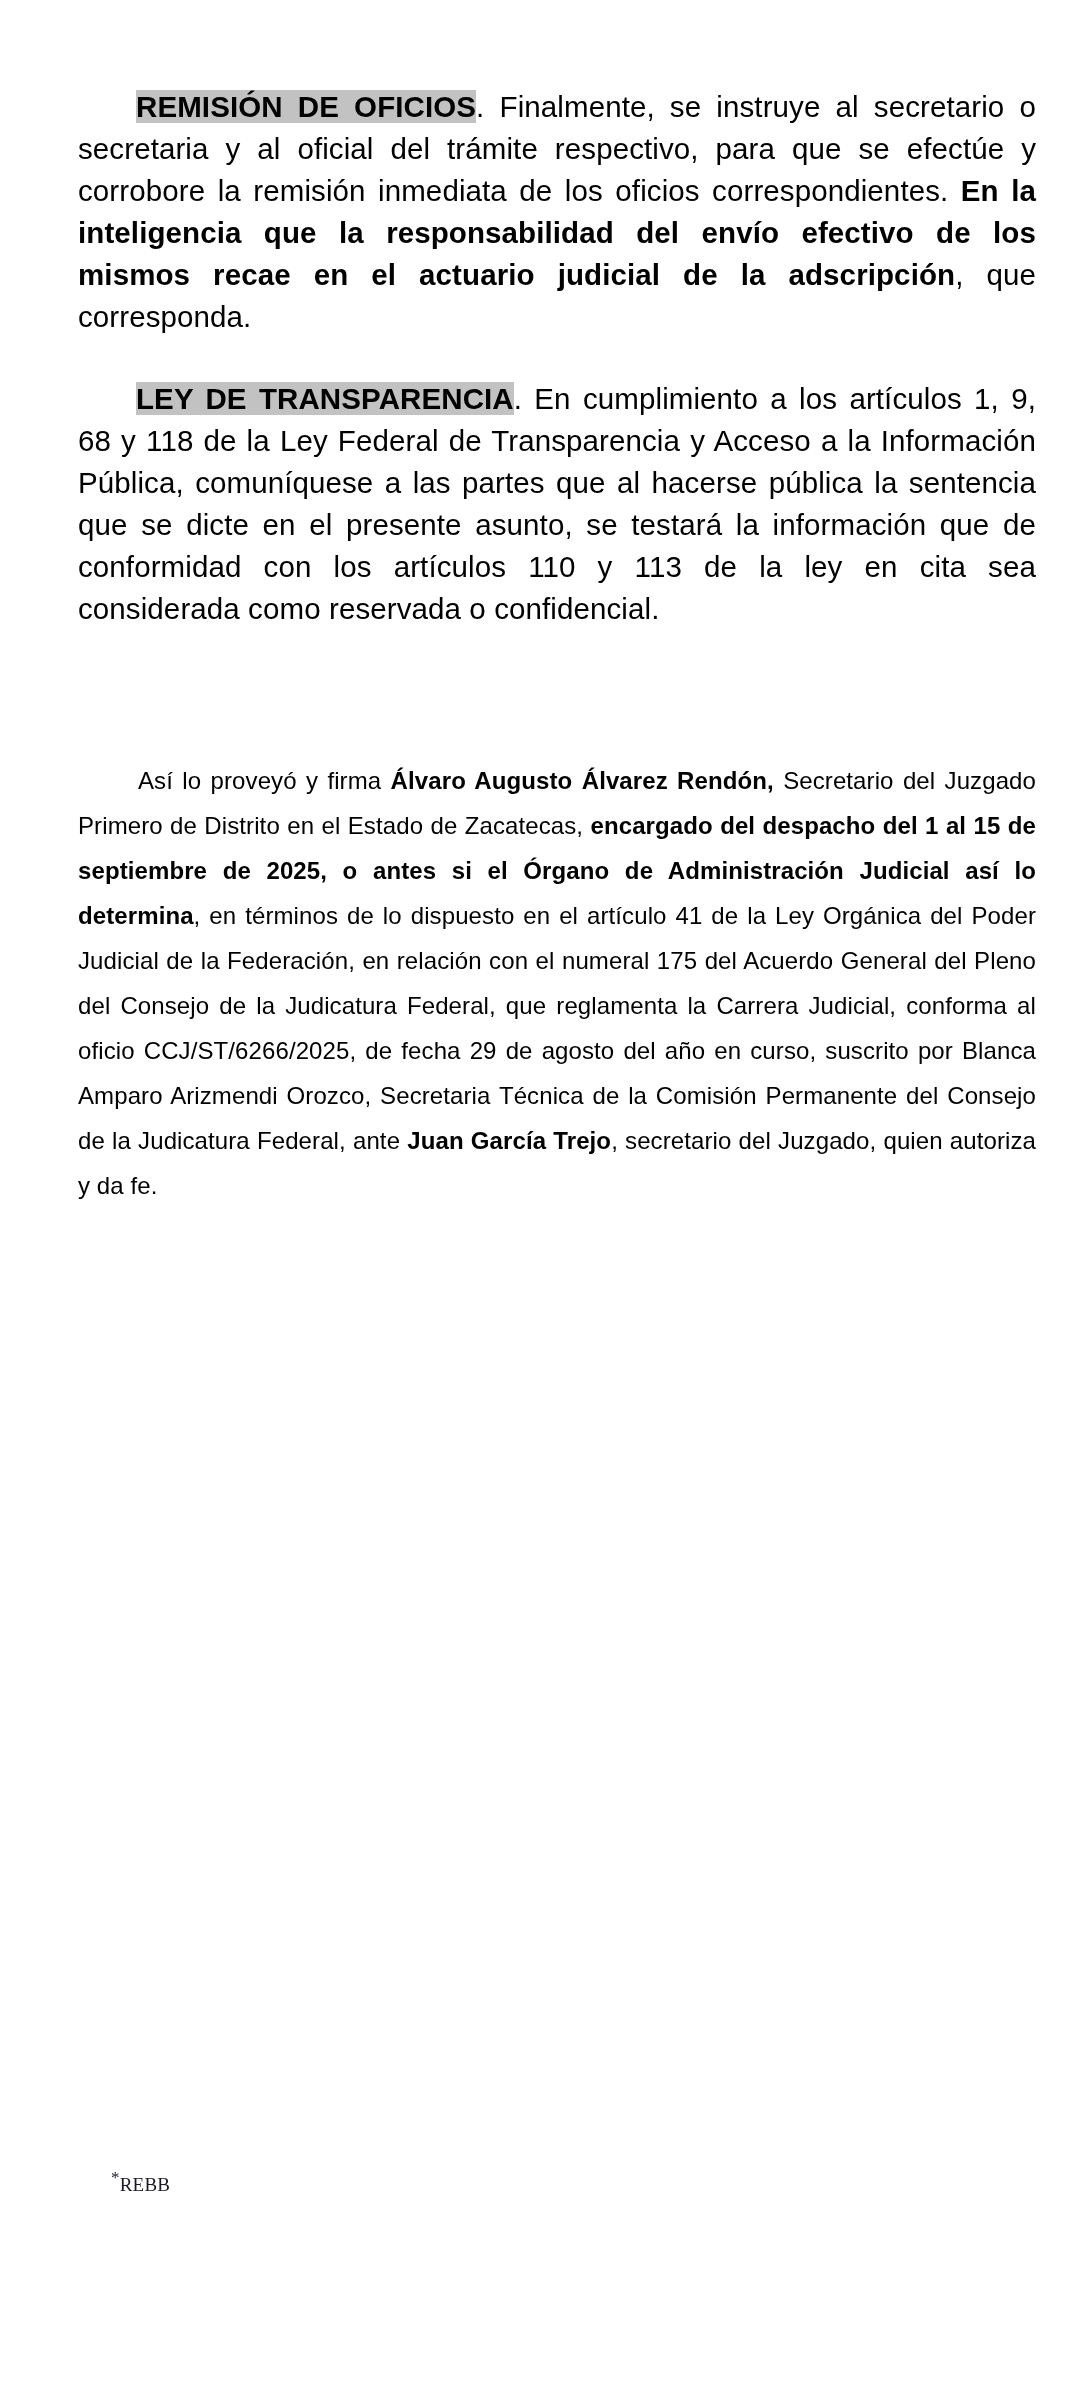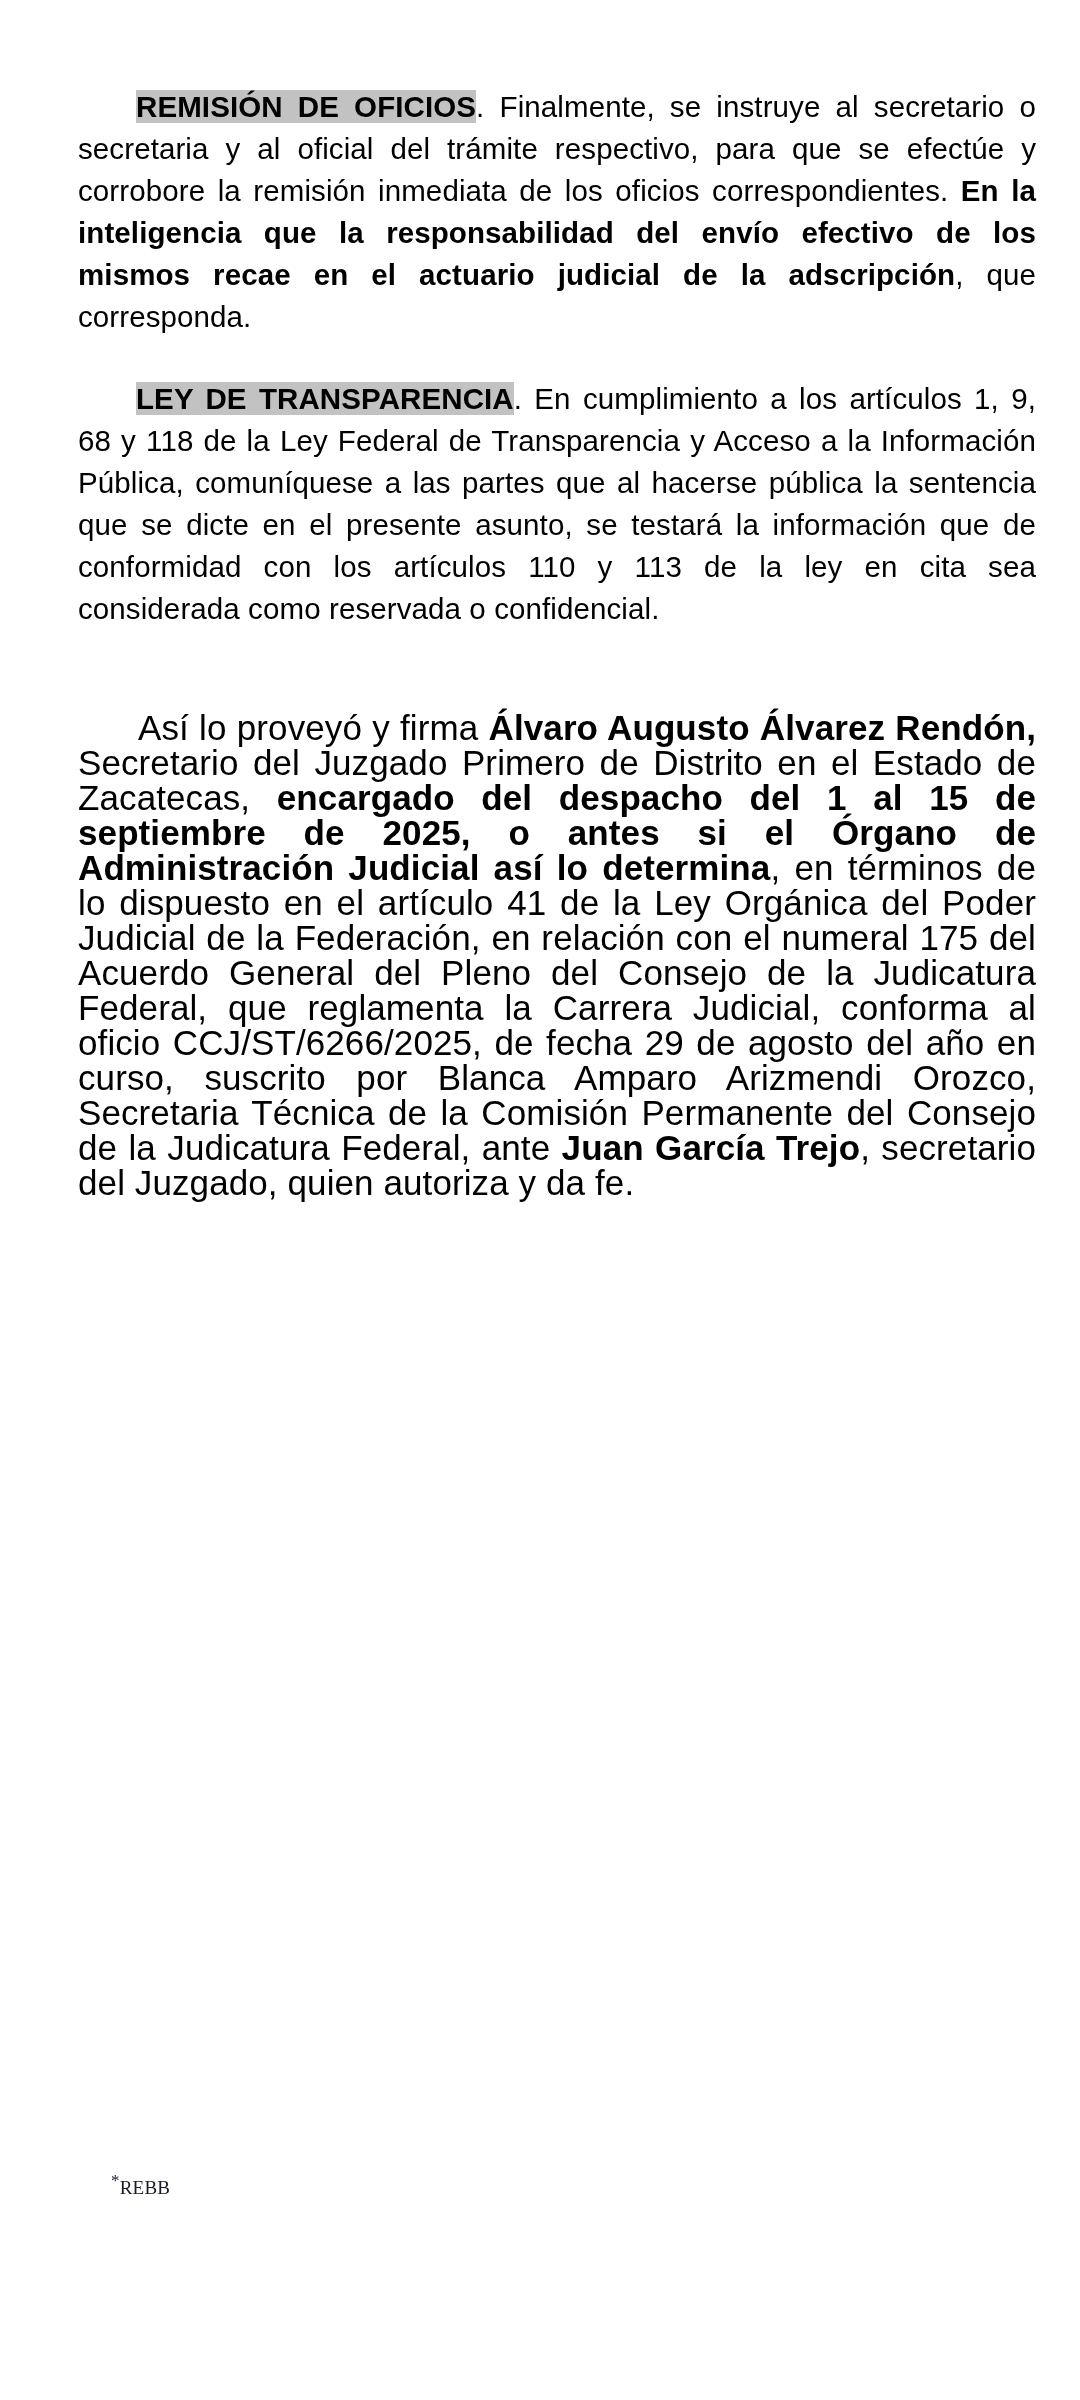--- a/index.html
+++ b/index.html
@@ -47,39 +47,40 @@
     transform-origin: left top;
   }
 
   
   .gap-a { height: 40px; }
   .gap-b { height: 38px; }
   .gap-c { height: 42px; }
 
   
   p.para-tight {
-    font-size: 35px;
-    line-height: 35px;
+    font-size: 24px;
+    line-height: 45px;
     text-indent: 60px;
+    margin-top: 48px;
   }
 
   b, strong { font-weight: 700; }
 
   .hl {
     background-color: #c2c2c2;
     font-weight: 700;
   }
 
   .footer-mark {
     position: absolute;
     left: 95px;
     top: 2167px;
     font-family: "Liberation Serif", "DejaVu Serif", serif;
     font-size: 20px;
-    line-height: 27px;
+    line-height: 22px;
     color: #1b1b28;
     letter-spacing: 0.2px;
   }
   .footer-mark .star {
     font-size: 17px;
     vertical-align: super;
   }
   .footer-mark .ini {
     font-size: 19px;
     font-variant: small-caps;

